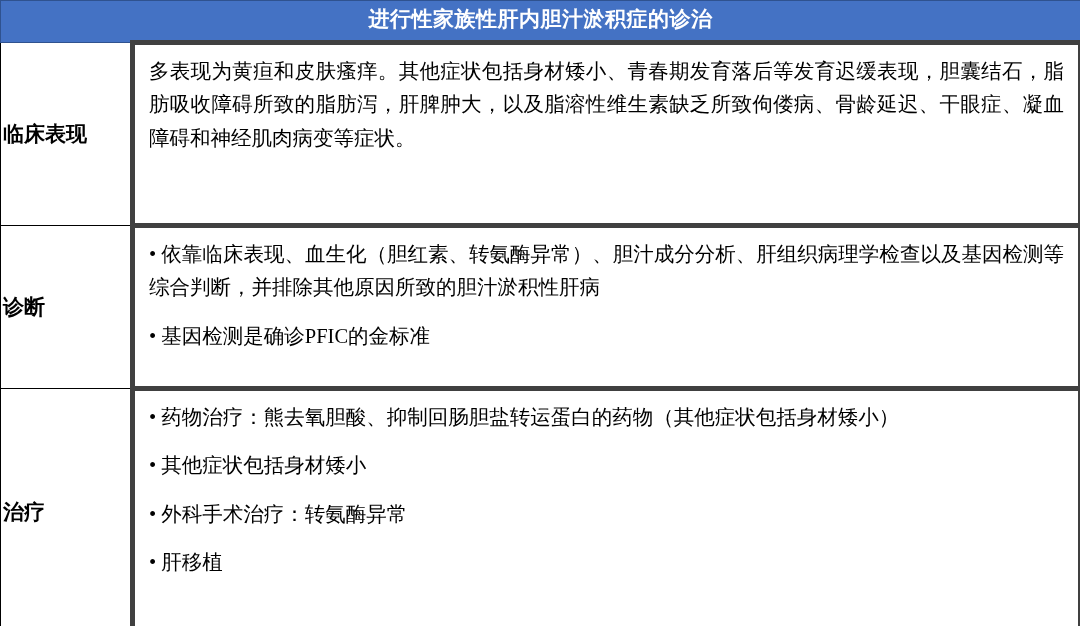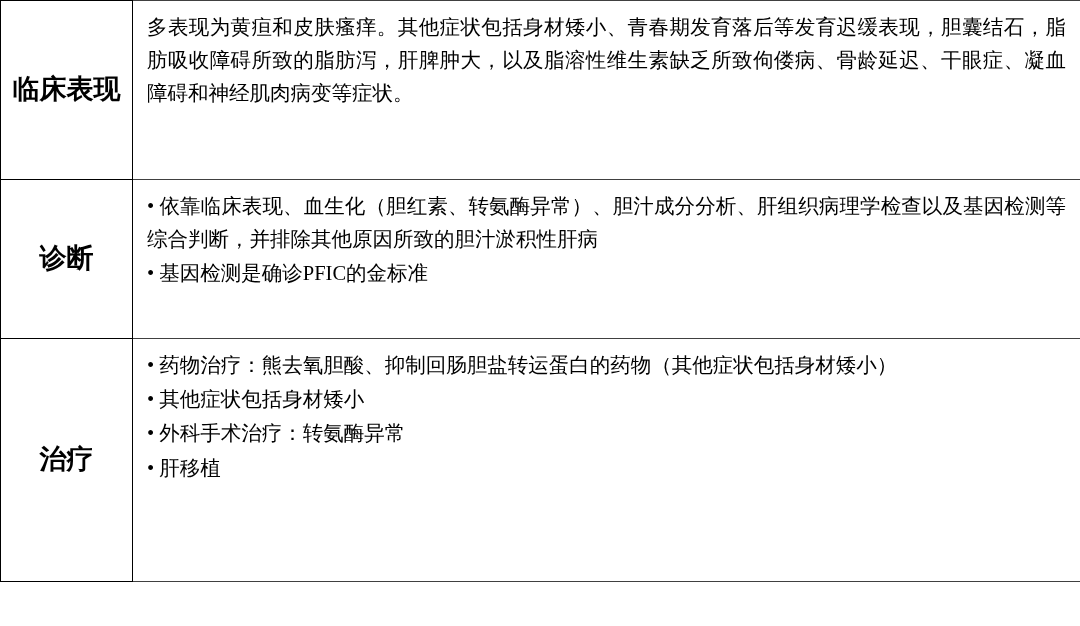--- a/index.html
+++ b/index.html
@@ -30,65 +30,68 @@
     text-align: center;
     font-size: 21px;
     font-weight: bold;
     letter-spacing: 0.5px;
     padding: 6px 4px 8px 4px;
     border: 1px solid #2F528F;
     line-height: 1.2;
   }
   .label-cell {
     width: 132px;
-    text-align: center;
+    text-align: left;
     vertical-align: middle;
-    font-size: 27px;
+    font-size: 21px;
     font-weight: bold;
     border: 1px solid #000000;
     padding: 4px 2px;
     line-height: 1.3;
     margin-left: 16px;
   }
   .content-cell {
-    border: 1px solid #404040;
+    border: 5px solid #404040;
     vertical-align: top;
     padding: 10px 14px 0 14px;
     font-size: 20.5px;
     line-height: 1.62;
     text-align: justify;
     text-justify: inter-ideograph;
   }
   .para {
     margin: 0;
   }
   .bullet-line {
     margin: 0;
   }
   .bullet-line + .bullet-line {
-    margin-top: 1px;
+    margin-top: 15px;
   }
   .justify-spread {
     text-align: justify;
     text-align-last: left;
   }
   .cell-clinical { height: 168px; }
   .cell-diagnosis { height: 148px; }
   .cell-treatment { height: 232px; }
 </style>
 </head>
 <body>
 
 <div class="page">
   <table class="doc-table">
     <colgroup>
       <col style="width:132px">
       <col style="width:948px">
     </colgroup>
     <tbody>
+      <tr class="title-row">
+        <td colspan="2">进行性家族性肝内胆汁淤积症的诊治</td>
+      </tr>
 
       <tr>
         <td class="label-cell">临床表现</td>
         <td class="content-cell cell-clinical">
           <p class="para justify-spread">多表现为黄疸和皮肤瘙痒。其他症状包括身材矮小、青春期发育落后等发育迟缓表现，胆囊结石，脂肪吸收障碍所致的脂肪泻，肝脾肿大，以及脂溶性维生素缺乏所致佝偻病、骨龄延迟、干眼症、凝血障碍和神经肌肉病变等症状。</p>
         </td>
       </tr>
 
       <tr>
         <td class="label-cell">诊断</td>

